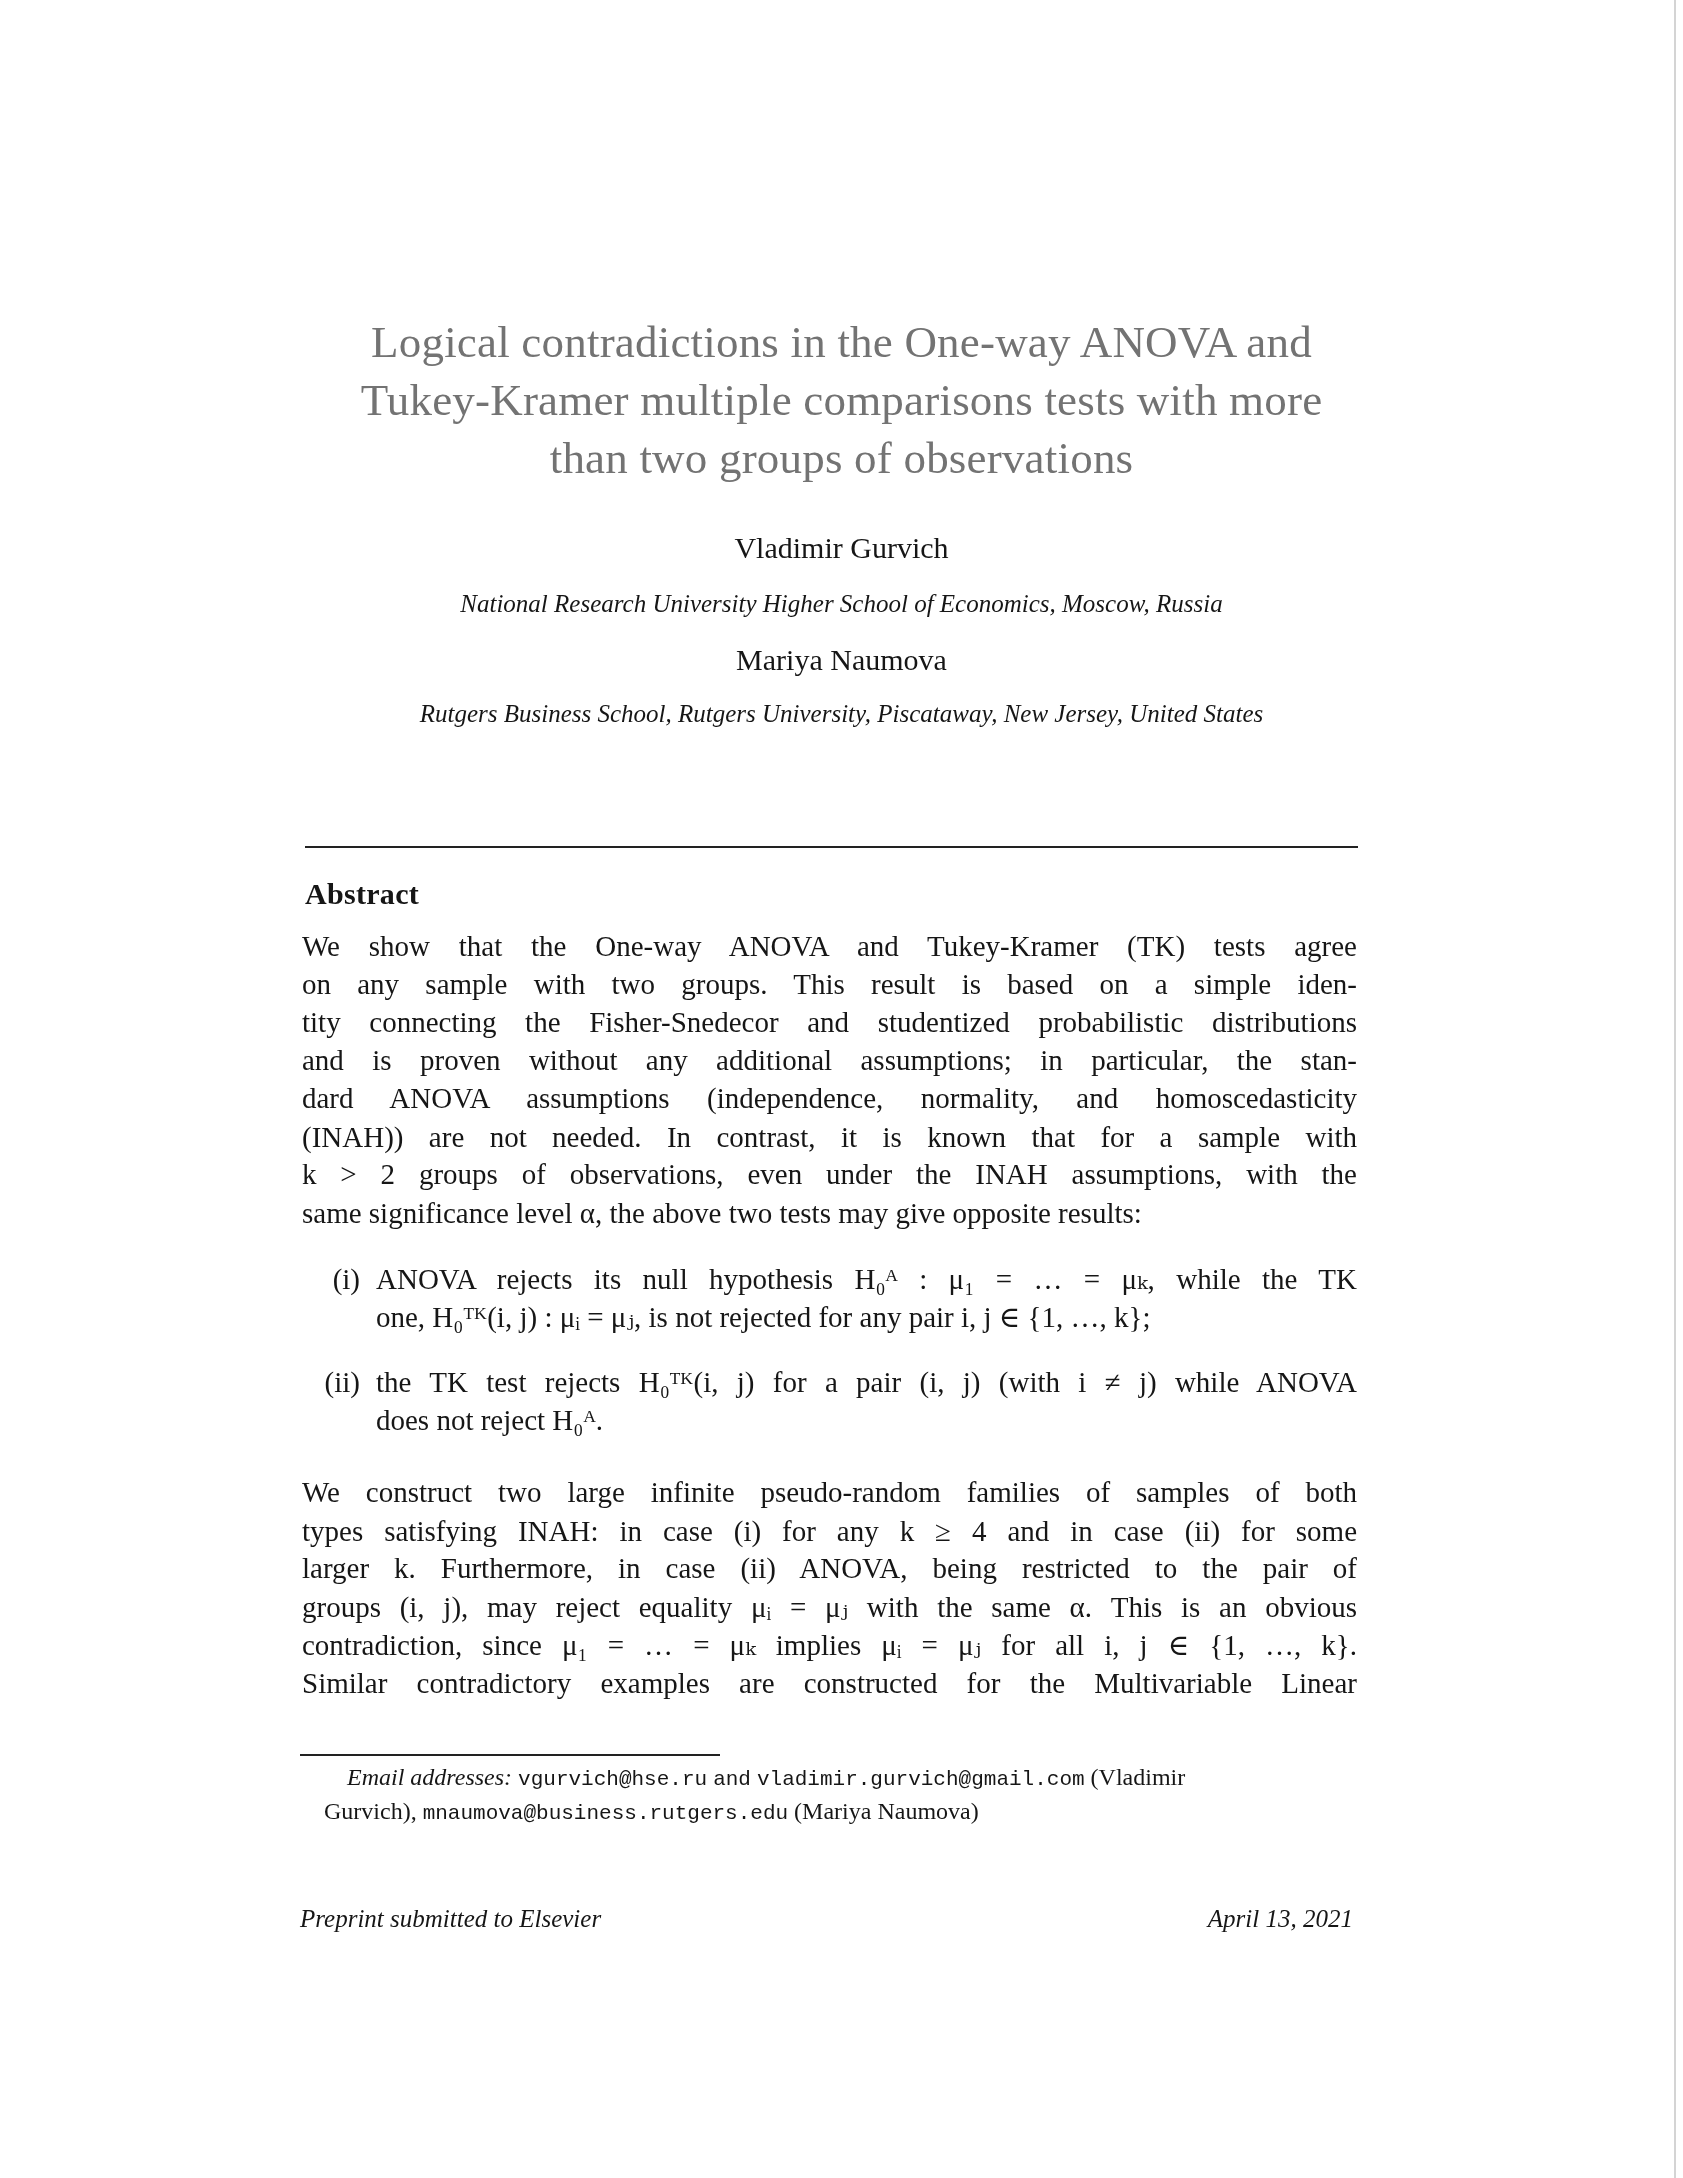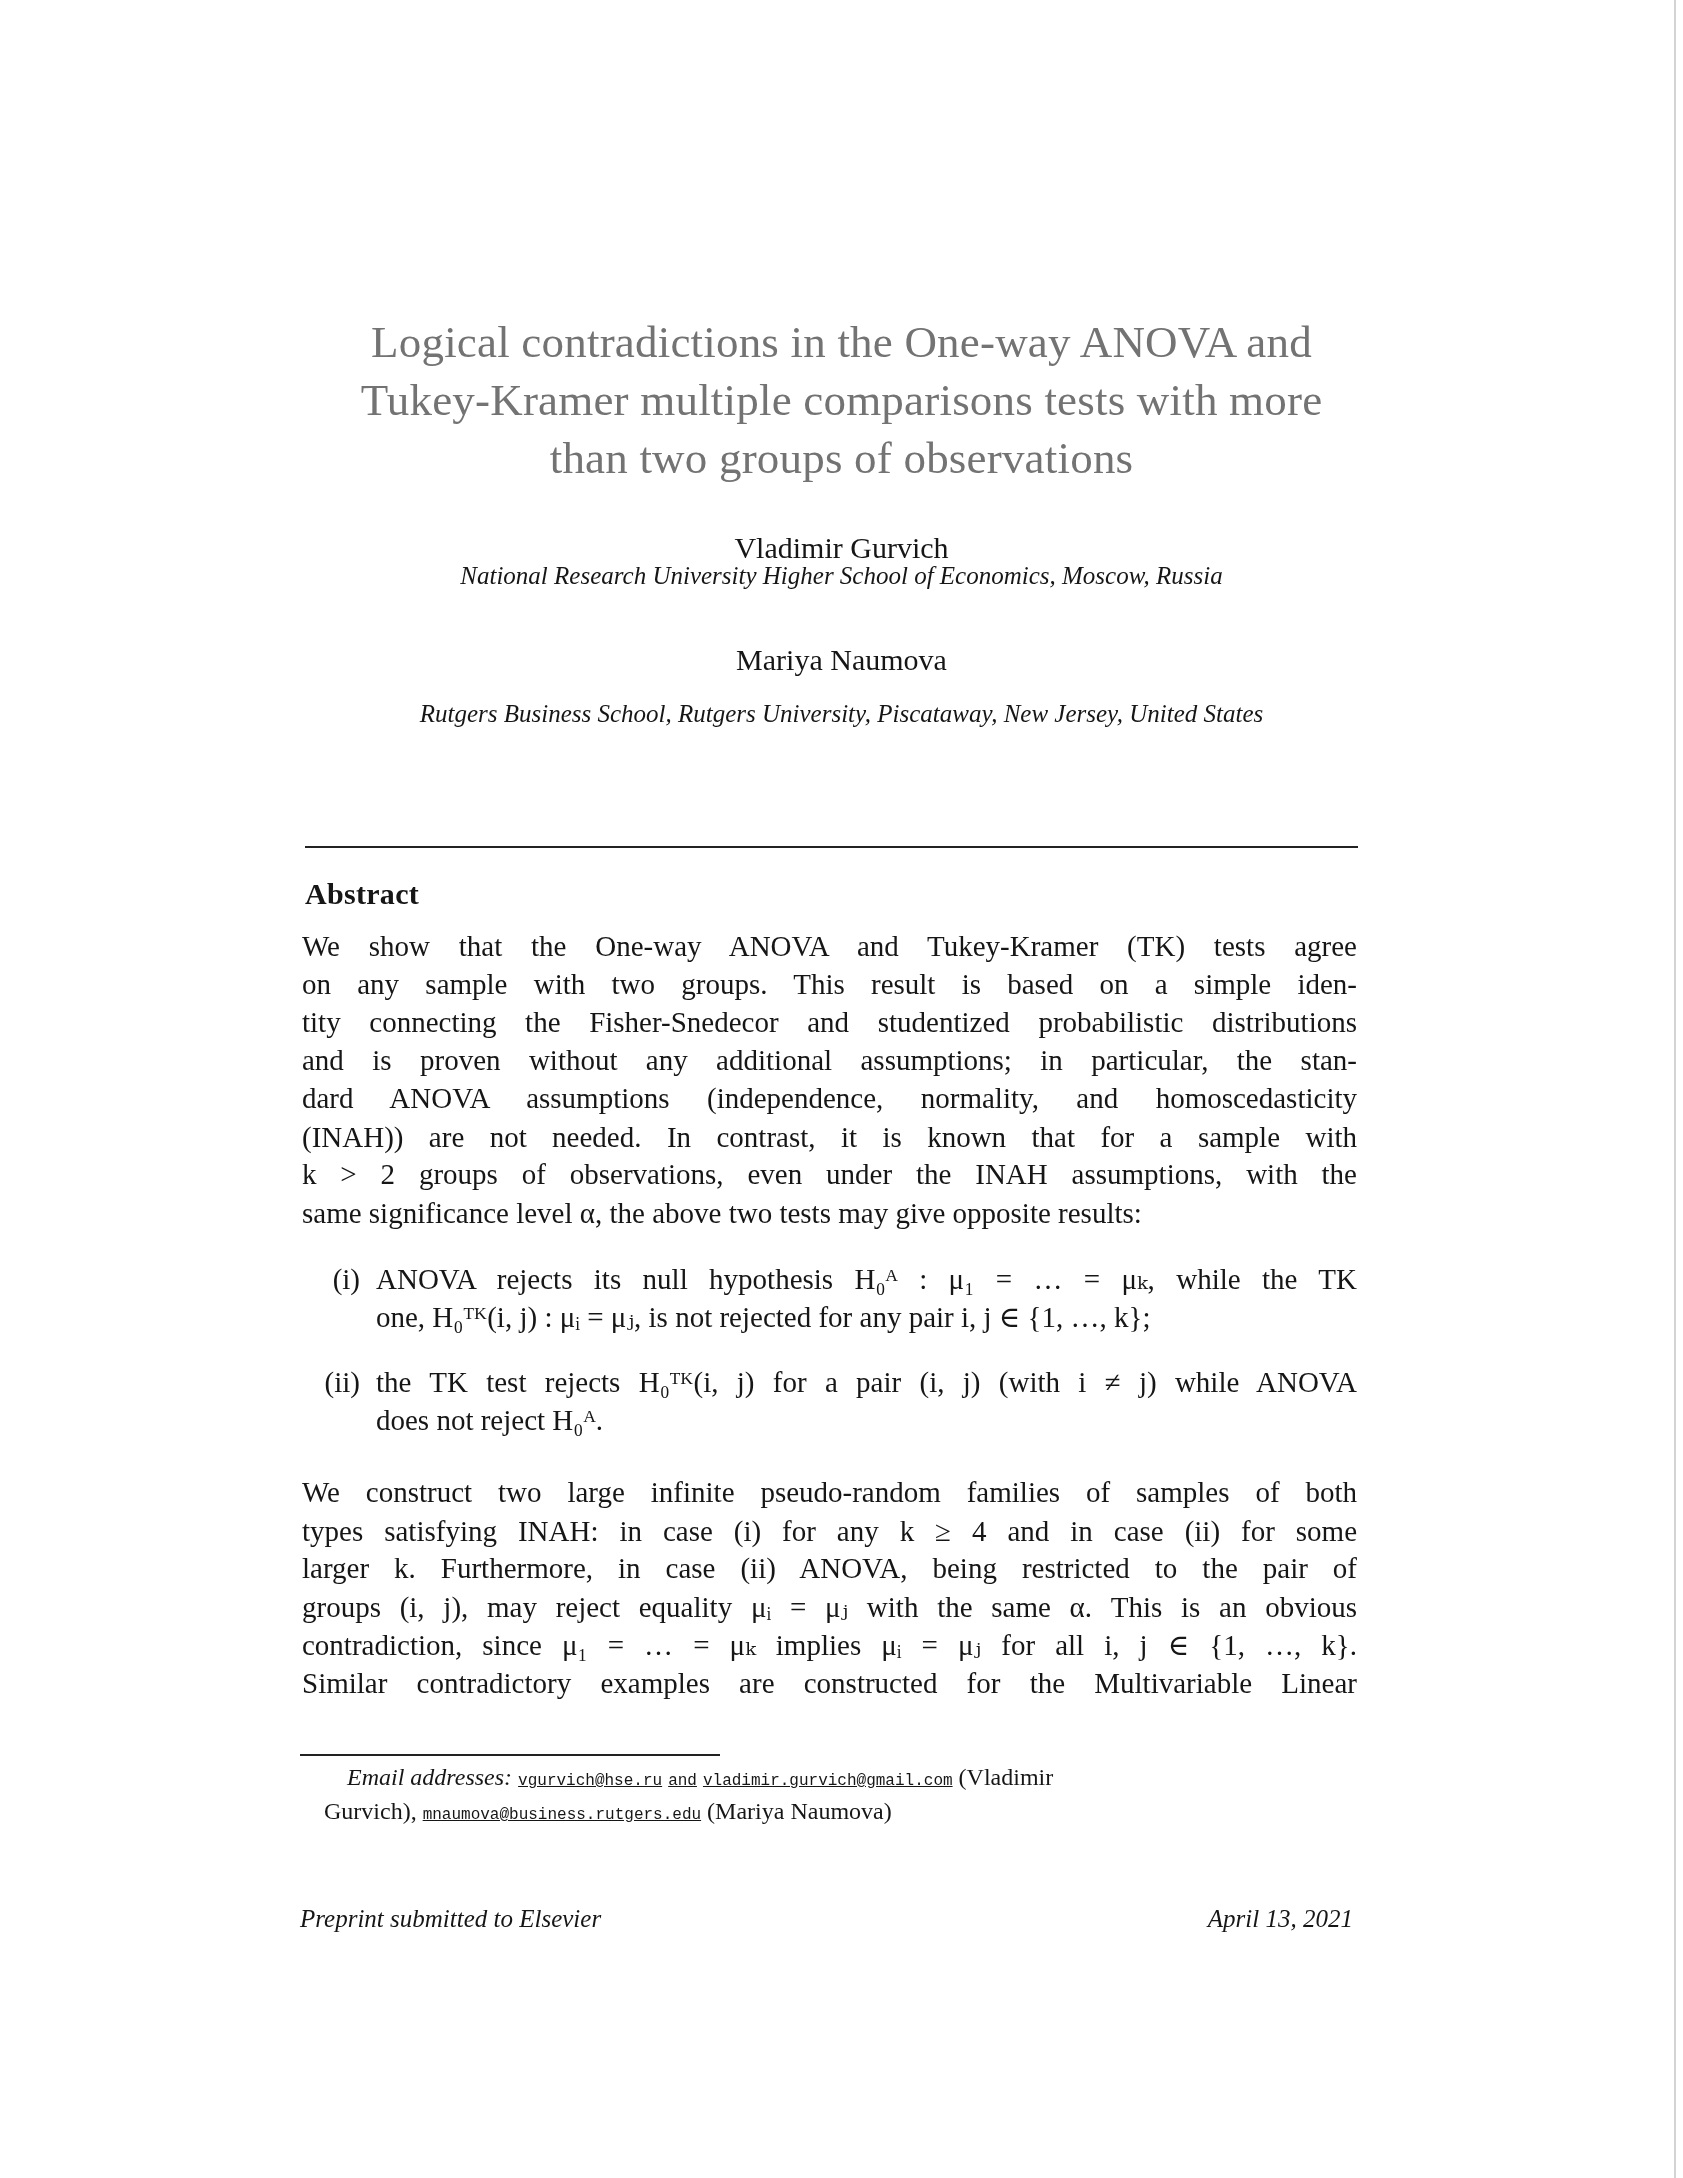--- a/index.html
+++ b/index.html
@@ -25,37 +25,37 @@
     text-align: justify; text-align-last: justify; white-space: nowrap;
   }
   .body-line.last { text-align-last: left; }
   .list-label { font-size: 29px; line-height: 30px; width: 59px; text-align: right; left: 301px; }
   .list-line {
     left: 376px; width: 981px; font-size: 29px; line-height: 30px;
     text-align: justify; text-align-last: justify; white-space: nowrap;
   }
   .list-line.last { text-align-last: left; }
   .fn-line { font-size: 24px; line-height: 25px; white-space: nowrap; }
-  .mono { font-family: "Liberation Mono", "DejaVu Sans Mono", monospace; font-size: 16px; text-decoration: underline; }
+  .mono { font-family: "Liberation Mono", "DejaVu Sans Mono", monospace; font-size: 21px; }
   .footer { font-size: 25px; line-height: 25px; font-style: italic; }
 </style>
 </head>
 <body>
 
 <div class="scan-edge"></div>
 
 <div>
   <div class="abs center title-line" style="top:320px;">Logical contradictions in the One-way ANOVA and</div>
   <div class="abs center title-line" style="top:378px;">Tukey-Kramer multiple comparisons tests with more</div>
   <div class="abs center title-line" style="top:436px;">than two groups of observations</div>
 </div>
 
 <div>
   <div class="abs center author" style="top:533px;text-align:center;">Vladimir Gurvich</div>
-  <div class="abs center affil" style="top:563px;font-style:italic;">National Research University Higher School of Economics, Moscow, Russia</div>
+  <div class="abs center affil" style="top:591px;font-style:italic;">National Research University Higher School of Economics, Moscow, Russia</div>
   <div class="abs center author" style="top:645px;">Mariya Naumova</div>
   <div class="abs center affil" style="top:701px;">Rutgers Business School, Rutgers University, Piscataway, New Jersey, United States</div>
 </div>
 
 <div class="abs rule" style="left:305px; top:846px; width:1053px;"></div>
 
 <div>
   <div class="abs abstract-head" style="top:879px;">Abstract</div>
 
   <div>

